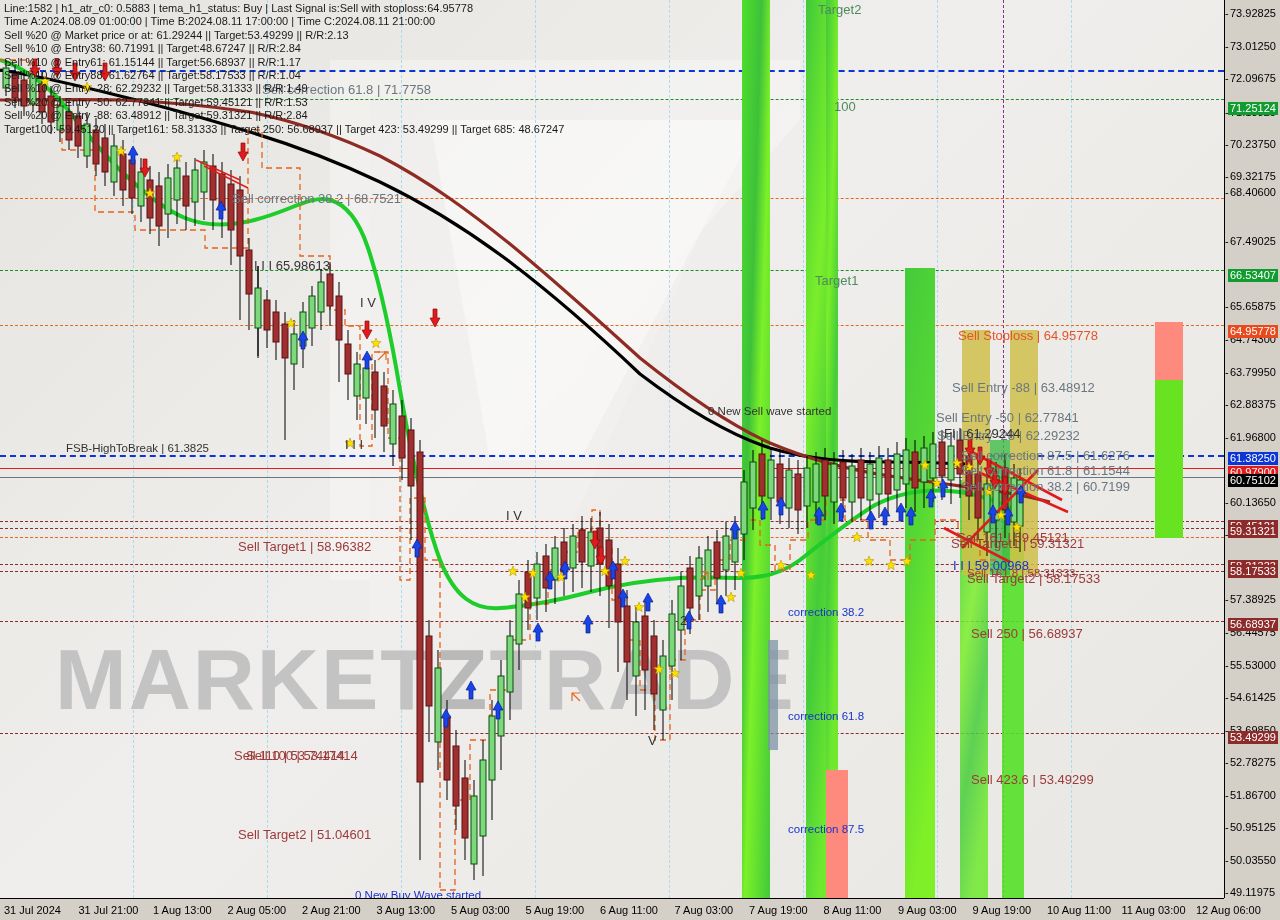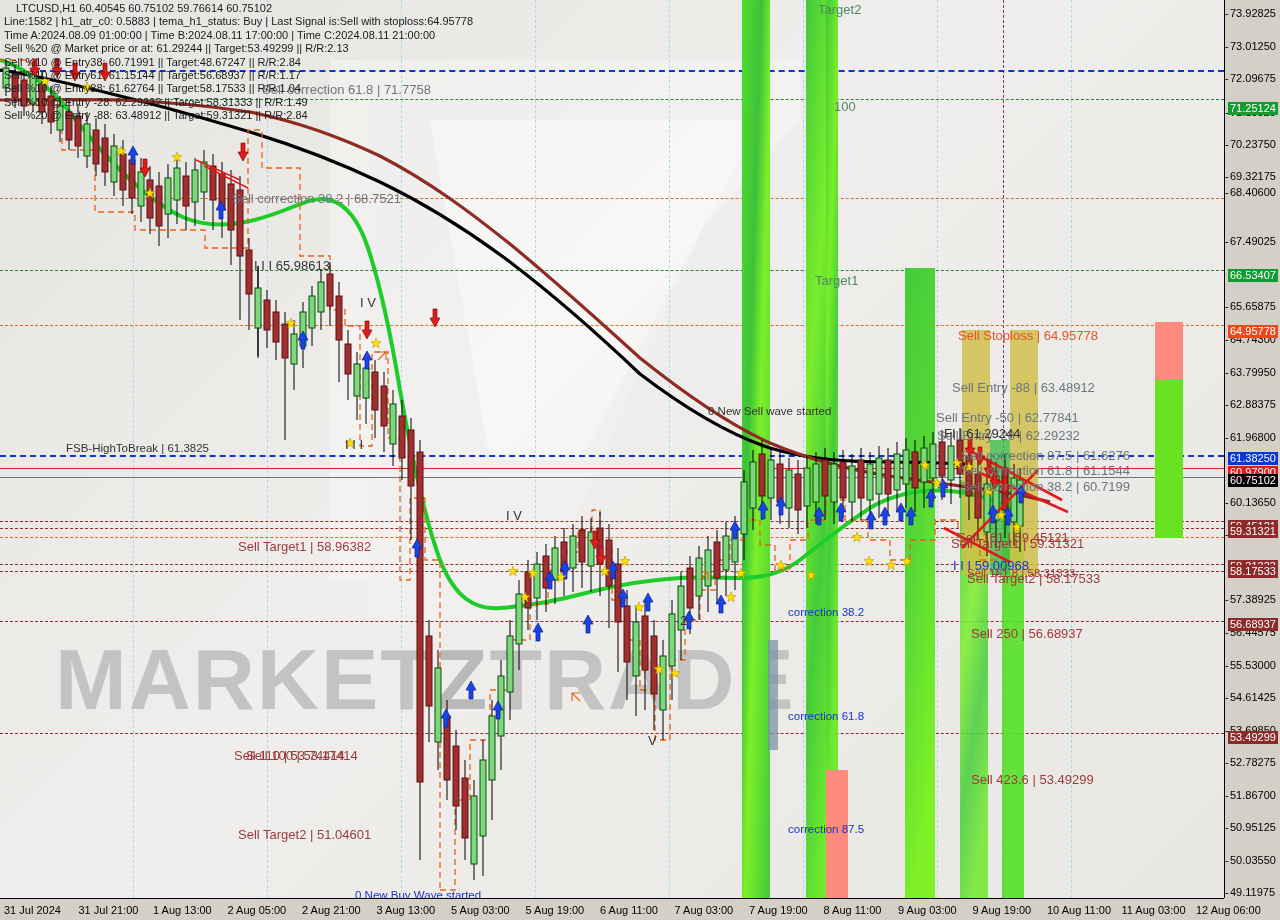--- a/index.html
+++ b/index.html
@@ -601,30 +601,31 @@
         <div class="lbl dred sz" style="left: 957px; top: 530px;">Sell 161 | 59.45121</div>
         <div class="lbl dred sz" style="left: 951px; top: 536px;">Sell Target1 | 59.31321</div>
         <div class="lbl blue sz" style="left: 953px; top: 558px;">I I I  59.00968</div>
         <div class="lbl dred" style="left: 967px; top: 567px;">Sell 161.8 | 58.31333</div>
         <div class="lbl dred sz" style="left: 967px; top: 571px;">Sell Target2 | 58.17533</div>
         <div class="lbl dred sz" style="left: 971px; top: 626px;">Sell  250 | 56.68937</div>
         <div class="lbl dred sz" style="left: 971px; top: 772px;">Sell  423.6 | 53.49299</div>
       </div>
 
     <div id="hdr">
-      <div class="title">LTCUSD,H1  60.40545 60.75102 59.76614 60.75102</div>
       <div id="hdrlines">
           <div>Line:1582 |  h1_atr_c0: 0.5883 |  tema_h1_status: Buy |  Last Signal is:Sell with stoploss:64.95778</div>
           <div>Time A:2024.08.09 01:00:00  |  Time B:2024.08.11 17:00:00  |  Time C:2024.08.11 21:00:00</div>
           <div>Sell %20 @ Market price or at: 61.29244 ||  Target:53.49299 ||  R/R:2.13</div>
           <div>Sell %10 @ Entry38: 60.71991 ||  Target:48.67247 ||  R/R:2.84</div>
           <div>Sell %10 @ Entry61: 61.15144 ||  Target:56.68937 ||  R/R:1.17</div>
           <div>Sell %10 @ Entry88: 61.62764 ||  Target:58.17533 ||  R/R:1.04</div>
           <div>Sell %10 @ Entry -28: 62.29232 ||  Target:58.31333 ||  R/R:1.49</div>
+          <div>Sell %20 @ Entry -50: 62.77841 ||  Target:59.45121 ||  R/R:1.53</div>
           <div>Sell %20 @ Entry -88: 63.48912 ||  Target:59.31321 ||  R/R:2.84</div>
+          <div>Target100: 59.45120 ||  Target161: 58.31333 ||  Target 250: 56.68937 ||  Target 423: 53.49299 ||  Target 685: 48.67247</div>
         </div>
     </div>
   </div>
 
   <div id="yaxis">
       <div class="ytick" style="top: 8.1689px;"><span class="dash">-</span><span>73.92825</span></div>
       <div class="ytick" style="top: 40.6085px;"><span class="dash">-</span><span>73.01250</span></div>
       <div class="ytick" style="top: 73.0481px;"><span class="dash">-</span><span>72.09675</span></div>
       <div class="ytick" style="top: 107.179px;"><span class="dash">-</span><span>71.13325</span></div>
       <div class="ytick" style="top: 138.91px;"><span class="dash">-</span><span>70.23750</span></div>

